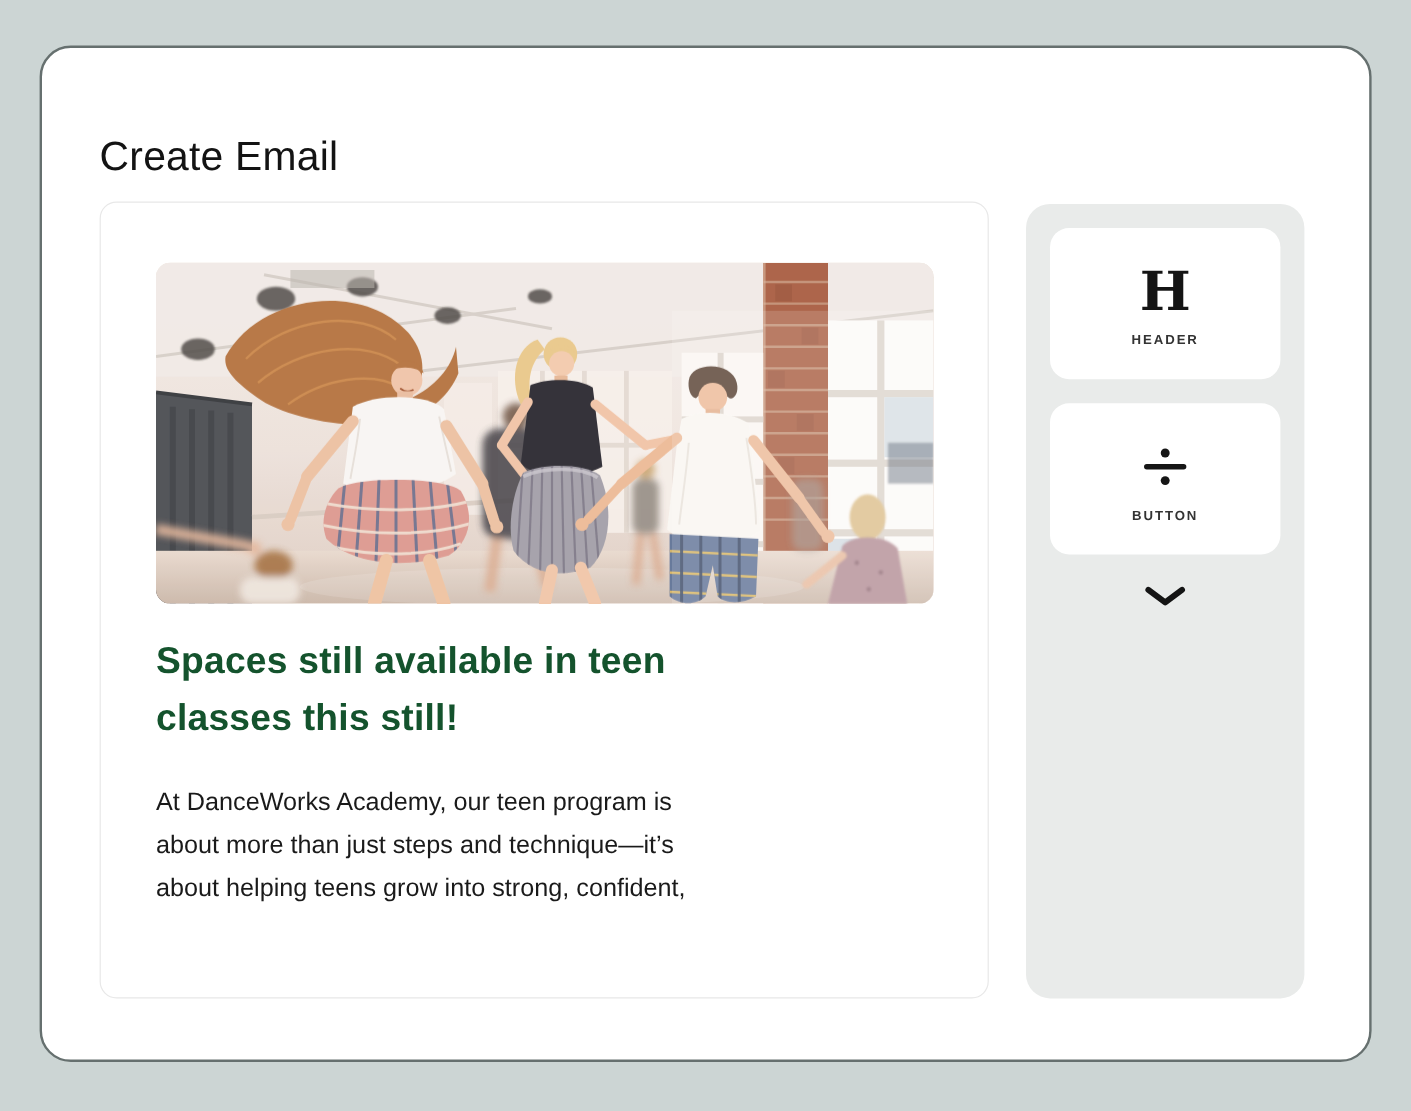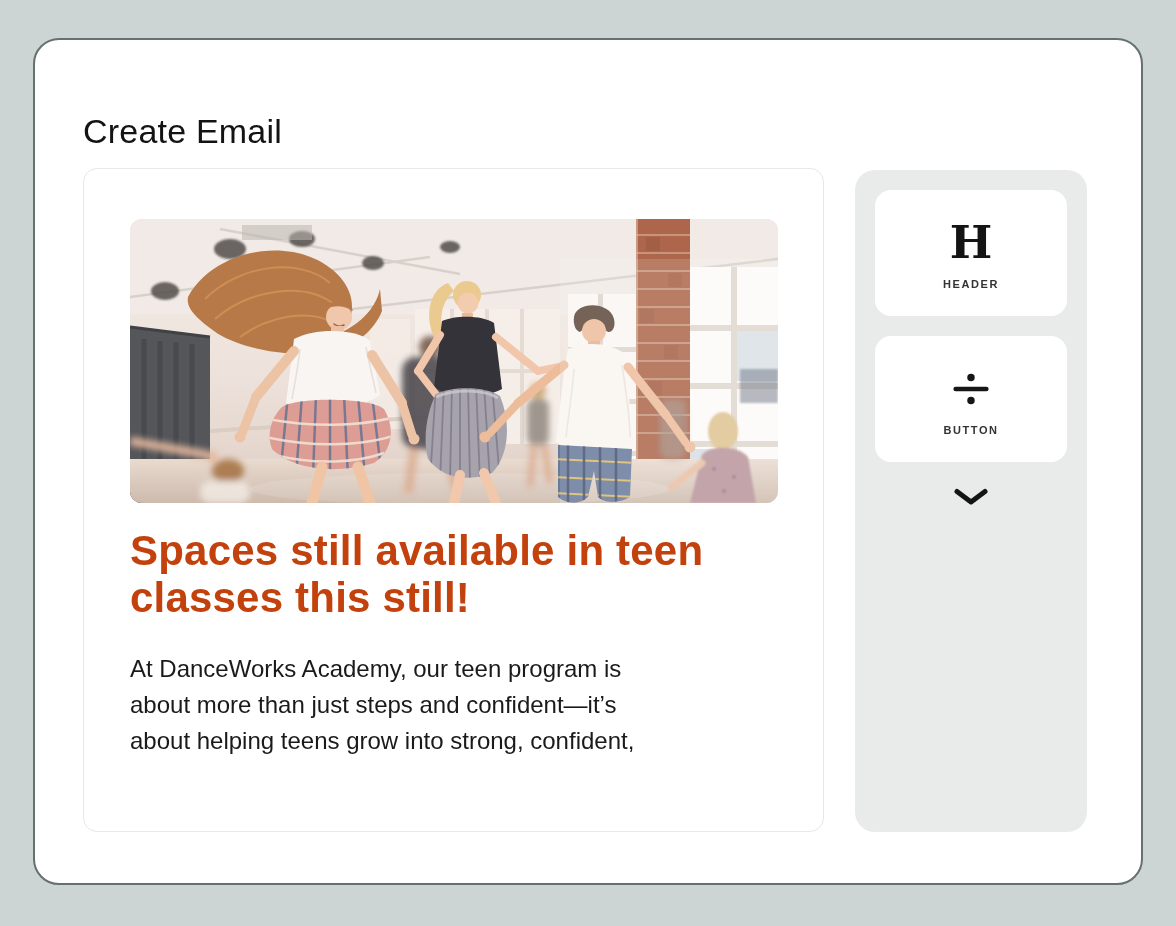--- a/index.html
+++ b/index.html
@@ -24,26 +24,26 @@
     position:absolute; left:48px; top:128px; width:741px; height:664px;
     background:#ffffff; border:1px solid #e8e8e8; border-radius:14px;
   }
   .hero-block {
     position:absolute; left:46px; top:50px; width:648px; height:284px;
     border-radius:12px; overflow:hidden; background:#e9ddd4;
   }
   .hero-block svg { display:block; width:648px; height:284px; }
   .email-heading {
     position:absolute; left:46px; top:358px; width:600px;
-    font-size:42px; line-height:47px; font-weight:700; color:#c2410c;
+    font-size:31px; line-height:47px; font-weight:700; color:#14532d;
     letter-spacing:.2px;
   }
   .email-body {
     position:absolute; left:46px; top:482px; width:620px;
-    font-size:24px; line-height:36px; font-weight:400; color:#1a1a1a;
+    font-size:21px; line-height:36px; font-weight:400; color:#1a1a1a;
   }
 
   
   .sidebar {
     position:absolute; left:820px; top:130px; width:232px; height:662px;
     background:#e9ebea; border-radius:20px;
     padding:20px; display:flex; flex-direction:column; align-items:center; gap:20px;
   }
   .tool-btn {
     width:192px; height:126px; background:#ffffff; border:none; border-radius:16px;
@@ -323,21 +323,21 @@
         </svg>
       </div>
 
       <div class="email-heading">
         <div>Spaces still available in teen</div>
         <div>classes this still!</div>
       </div>
 
       <div class="email-body">
         <div>At DanceWorks Academy, our teen program is</div>
-        <div>about more than just steps and confident—it’s</div>
+        <div>about more than just steps and technique—it’s</div>
         <div>about helping teens grow into strong, confident,</div>
       </div>
     </div>
 
     <div class="sidebar">
 
       <button class="tool-btn">
         <span class="tool-icon serif-h">H</span>
         <span class="tool-label">HEADER</span>
       </button>

